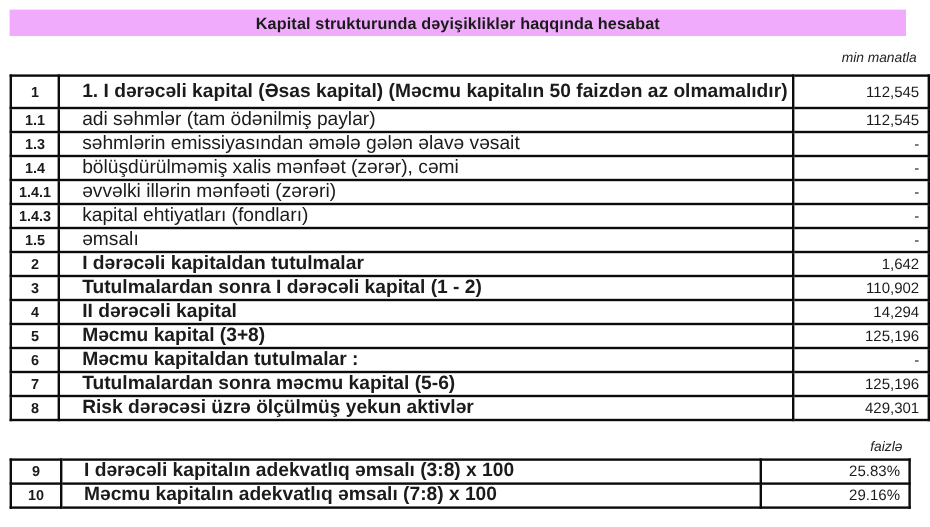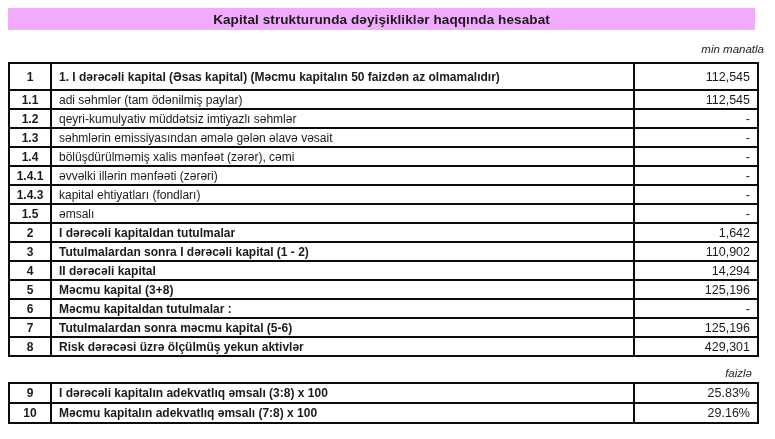--- a/index.html
+++ b/index.html
@@ -27,21 +27,21 @@
     border:2px solid #0c0c0c;overflow:hidden;white-space:nowrap;
     vertical-align:middle;
   }
   table.report tr{height:19px;}
   table.report tr.tall{height:27px;}
   #ratio-table tr{height:20px;}
   td.num{
     text-align:center;font-weight:bold;font-size:12px;padding:0 2px;
   }
   td.label{
-    text-align:left;font-size:12px;padding:0 4px 0 7px;
+    text-align:left;font-size:16px;padding:0 4px 0 18px;
   }
   td.value{
     text-align:right;font-size:12.5px;padding:0 7px 0 1px;
   }
   tr.bold td.label{font-weight:bold;}
 </style>
 </head>
 <body>
 
 <div class="title-band" style="background: #f0abfc;">
@@ -59,25 +59,20 @@
   <tbody id="main-tbody">
       <tr class="bold tall">
     <td class="num">1</td>
     <td class="label">1. I dərəcəli kapital (Əsas kapital) (Məcmu kapitalın 50 faizdən az olmamalıdır)</td>
     <td class="value">112,545</td>
   </tr>
       <tr>
     <td class="num">1.1</td>
     <td class="label">adi səhmlər (tam ödənilmiş paylar)</td>
     <td class="value">112,545</td>
-  </tr>
-      <tr>
-    <td class="num">1.2</td>
-    <td class="label">qeyri-kumulyativ müddətsiz imtiyazlı səhmlər</td>
-    <td class="value">-</td>
   </tr>
       <tr>
     <td class="num">1.3</td>
     <td class="label">səhmlərin emissiyasından əmələ gələn əlavə vəsait</td>
     <td class="value">-</td>
   </tr>
       <tr>
     <td class="num">1.4</td>
     <td class="label">bölüşdürülməmiş xalis mənfəət (zərər), cəmi</td>
     <td class="value">-</td>

